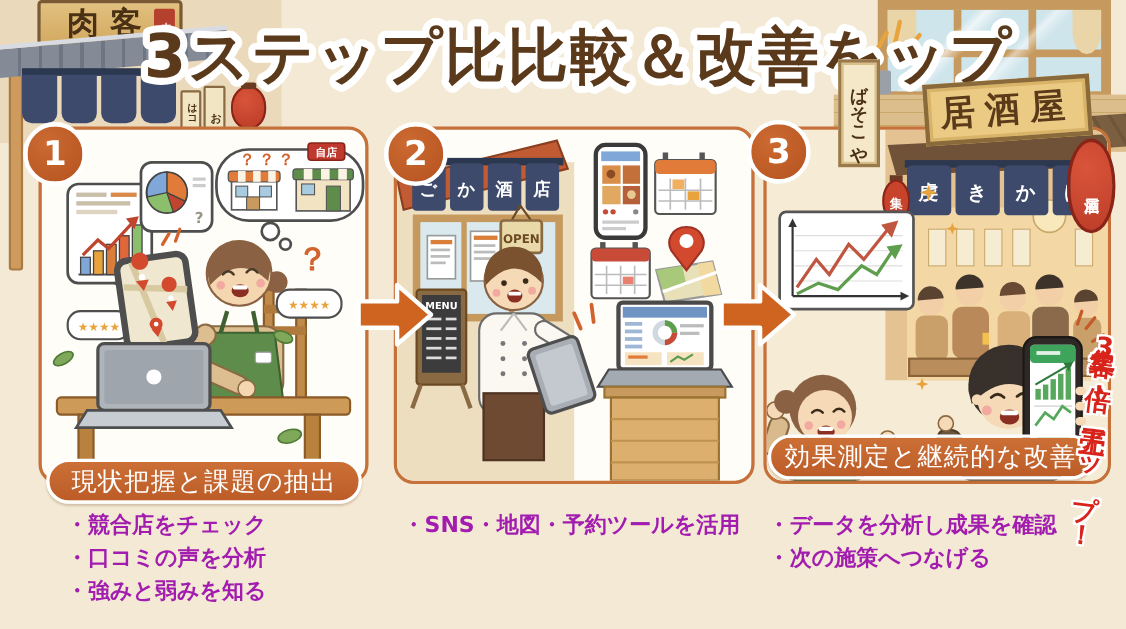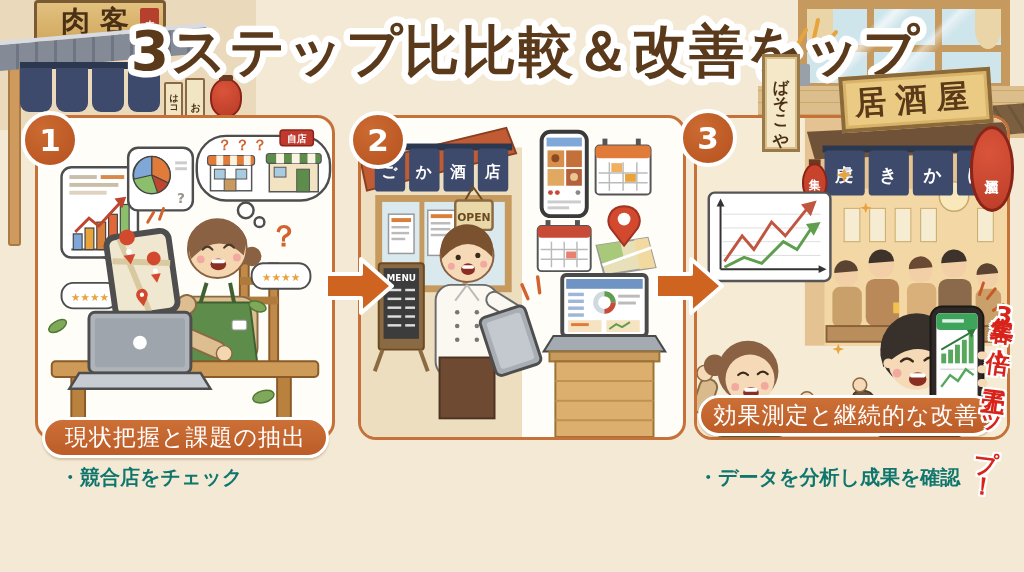--- a/index.html
+++ b/index.html
@@ -12,21 +12,21 @@
   .panel{position:absolute;top:115px;height:325px;background:#FFFDF7;border:3.5px solid #C6713A;border-radius:18px;overflow:hidden;z-index:3;box-sizing:border-box;}
   .panel svg{position:absolute;inset:0;}
 
   
   .step-circle{position:absolute;width:58px;height:58px;border-radius:50%;background:radial-gradient(circle at 35% 30%,#CC6A32,#B5521F);border:4px solid #FFF;box-sizing:border-box;display:flex;align-items:center;justify-content:center;color:#FFF;font-size:31px;font-weight:bold;z-index:8;}
 
   
   .pill{position:absolute;height:41px;border-radius:22px;background:linear-gradient(#CC7036,#BC5C28);border:3px solid #FFF;box-sizing:border-box;display:flex;align-items:center;justify-content:center;color:#FFF;font-size:23px;font-weight:normal;letter-spacing:1px;z-index:8;box-shadow:0 2px 2px rgba(120,70,30,.25);white-space:nowrap;}
 
   
-  .bullets{position:absolute;top:462px;z-index:5;color:#0f766e;font-size:20px;font-weight:700;line-height:30px;letter-spacing:0px;white-space:nowrap;}
+  .bullets{position:absolute;top:462px;z-index:5;color:#a21caf;font-size:20px;font-weight:700;line-height:30px;letter-spacing:0px;white-space:nowrap;}
   .bullets span{display:block;}
 
   
   .sidenote{position:absolute;right:2px;top:300px;height:270px;width:42px;writing-mode:vertical-rl;text-orientation:upright;color:#D8231B;font-size:24px;font-weight:900;letter-spacing:2px;z-index:9;transform:rotate(7deg);transform-origin:top right;
     text-shadow:-2px -2px 0 #fff,2px -2px 0 #fff,-2px 2px 0 #fff,2px 2px 0 #fff,0 -2px 0 #fff,0 2px 0 #fff,-2px 0 0 #fff,2px 0 0 #fff;}
   .sidenote .gap{margin-top:10px;display:inline;}
 
   
   .lwall{left:0;top:0;width:256px;height:130px;background:#EBD9BB;z-index:1;}
   .lsign{left:34px;top:0;width:132px;height:44px;background:linear-gradient(#E2C07E,#D2A960);border:3px solid #7A5A32;border-radius:4px;z-index:2;display:flex;align-items:center;justify-content:center;font-size:29px;font-weight:bold;color:#4A3014;letter-spacing:10px;box-sizing:border-box;}
@@ -593,24 +593,28 @@
   </svg>
   <svg class="abs arrow-svg" style="left:654px;top:255px;" viewBox="0 0 70 62">
     <polygon points="2,19 37,19 37,4 68,31 37,58 37,43 2,43" fill="#CE6420" stroke="#FFF" stroke-width="4" stroke-linejoin="round"></polygon>
   </svg>
 
   <div class="pill" style="left:42px;top:417px;width:287px;">現状把握と課題の抽出</div>
   <div class="pill" style="left:698px;top:395px;width:296px;">効果測定と継続的な改善</div>
 
   <div class="bullets" style="left:60px;">
     <span>・競合店をチェック</span>
+    <span>・口コミの声を分析</span>
+    <span>・強みと弱みを知る</span>
   </div>
   <div class="bullets" style="left:366px;">
+    <span>・SNS・地図・予約ツールを活用</span>
   </div>
   <div class="bullets" style="left:698px;">
     <span>・データを分析し成果を確認</span>
+    <span>・次の施策へつなげる</span>
   </div>
 
   <div class="sidenote">
     <span>集客3倍！</span><span class="gap">売上アップ！</span>
   </div>
 
 </div>
 
 </body></html>

